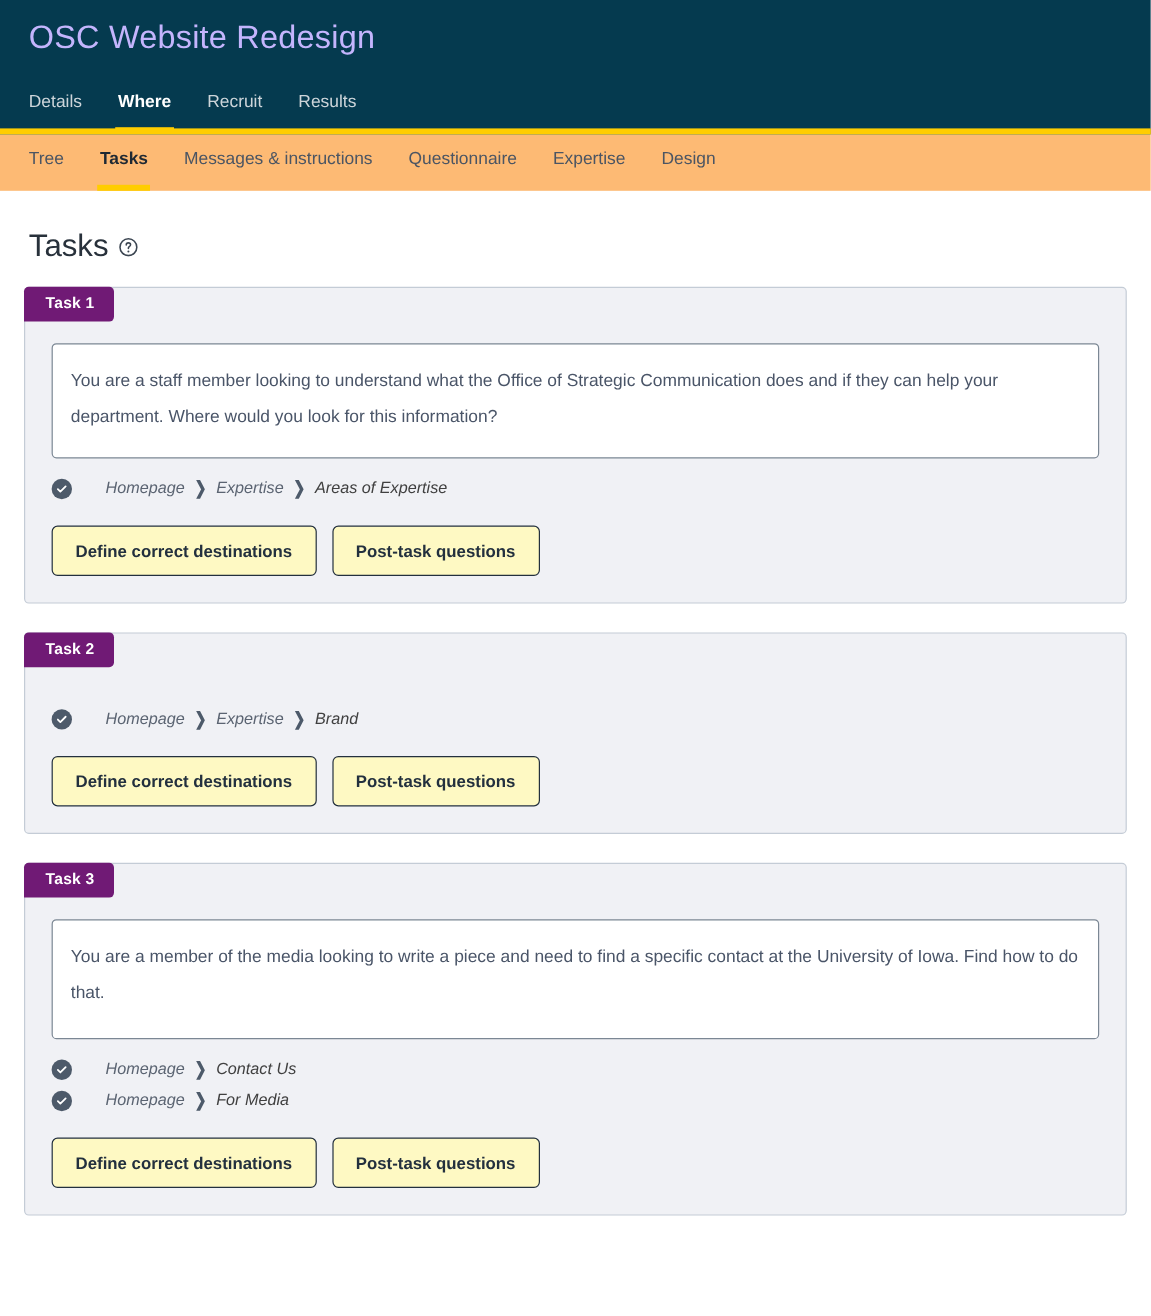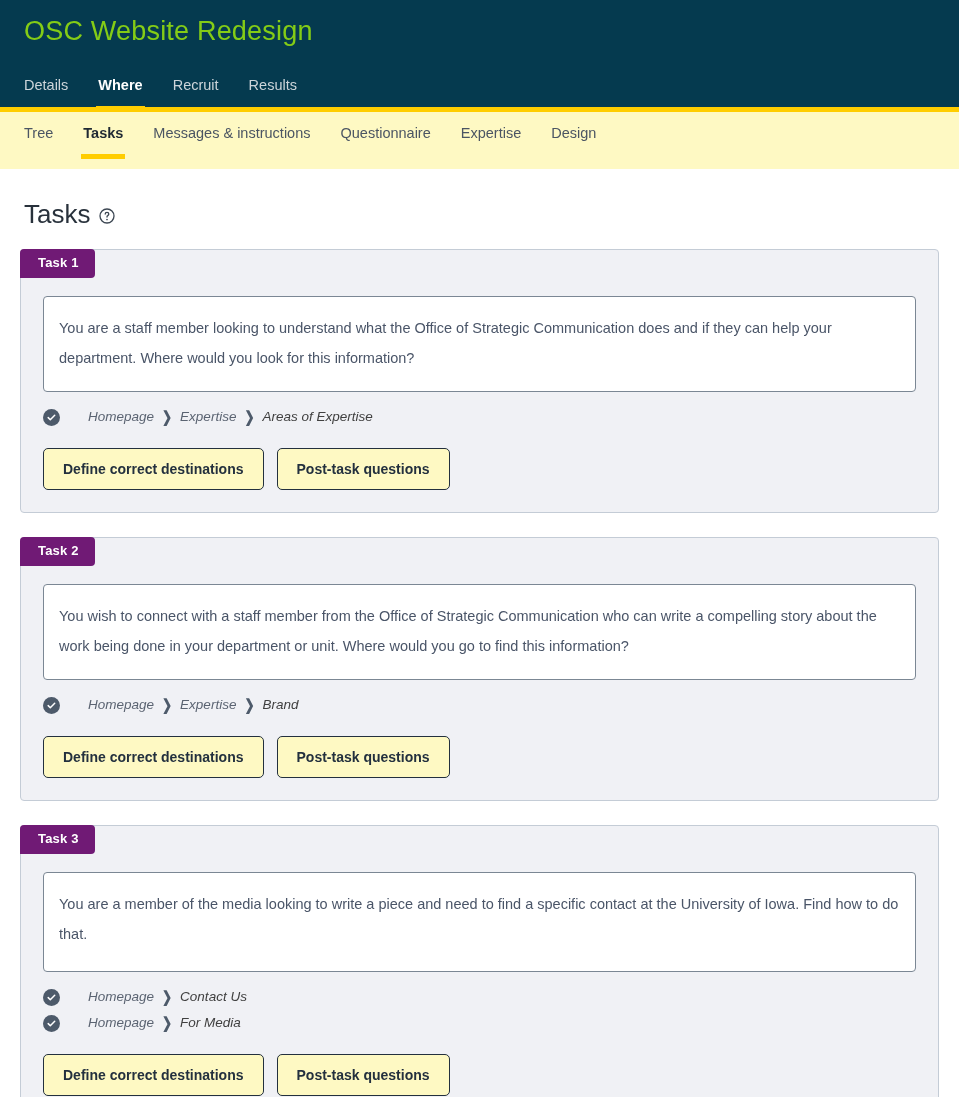--- a/index.html
+++ b/index.html
@@ -13,21 +13,21 @@
   }
 
   
   .topbar {
     background: #053a4f;
     height: 112px;
     padding: 0 24px;
     position: relative;
   }
   .app-title {
-    color: #84cc16;
+    color: #c4b5fd;
     font-size: 27px;
     font-weight: 400;
     letter-spacing: 0.2px;
     padding-top: 13px;
     line-height: 36px;
   }
   .primary-nav {
     display: flex;
     align-items: flex-end;
     gap: 30px;
@@ -53,25 +53,25 @@
     position: absolute;
     left: -2px;
     right: -2px;
     bottom: 0;
     height: 5px;
     background: #ffcd00;
   }
 
   
   .subnav {
-    background: #fef9c3;
-    height: 57px;
+    background: #fdba74;
+    height: 47px;
     padding: 0 24px;
     display: flex;
-    align-items: center;
+    align-items: flex-end;
     gap: 30px;
   }
   .subnav .subnav-item {
     color: #4b5563;
     font-size: 14.5px;
     line-height: 20px;
     padding-bottom: 16px;
     position: relative;
     cursor: pointer;
     white-space: nowrap;
@@ -269,21 +269,20 @@
       <div class="task-actions">
         <button class="btn">Define correct destinations</button>
         <button class="btn">Post-task questions</button>
       </div>
     </div>
   </div>
 
   <div class="task-card">
     <div class="task-tab">Task 2</div>
     <div class="task-body">
-      <div class="task-text">You wish to connect with a staff member from the Office of Strategic Communication who can write a compelling story about the work being done in your department or unit. Where would you go to find this information?</div>
       <div class="destinations">
         <div class="dest-row">
           <span class="check-circle">
             <svg width="11" height="11" viewBox="0 0 11 11" fill="none">
               <path d="M2.2 5.6l2.1 2.1 4.4-4.4" stroke="#ffffff" stroke-width="1.5" stroke-linecap="round" stroke-linejoin="round"></path>
             </svg>
           </span>
           <span class="crumbs">
             <span class="crumb">Homepage</span>
             <span class="chev">❯</span>

